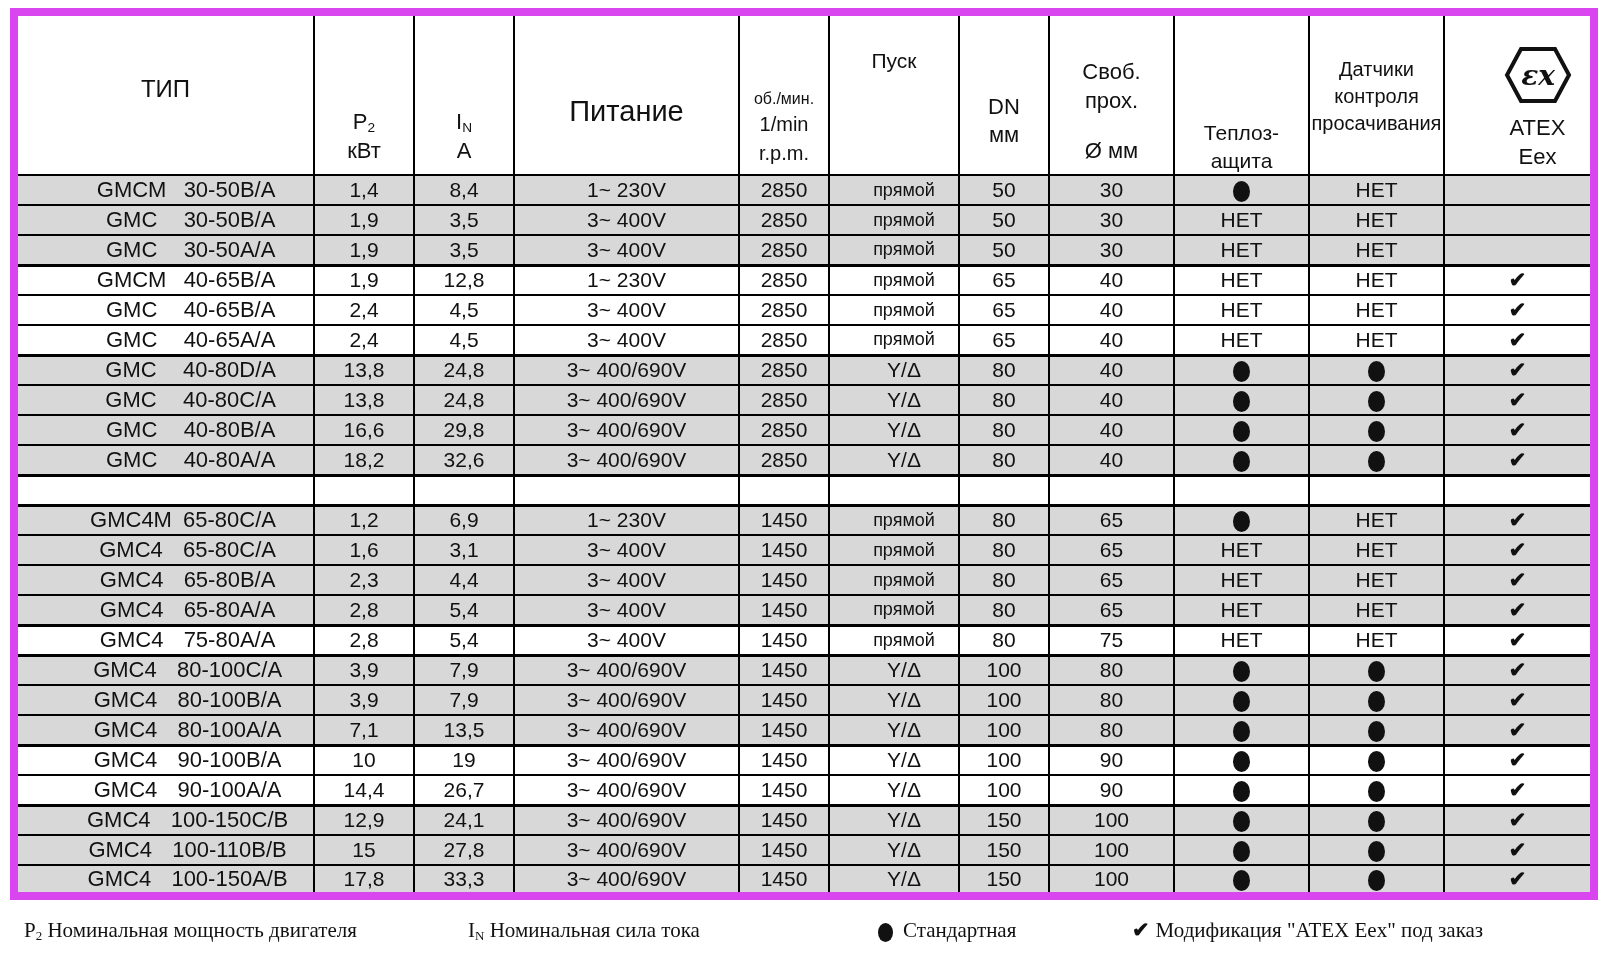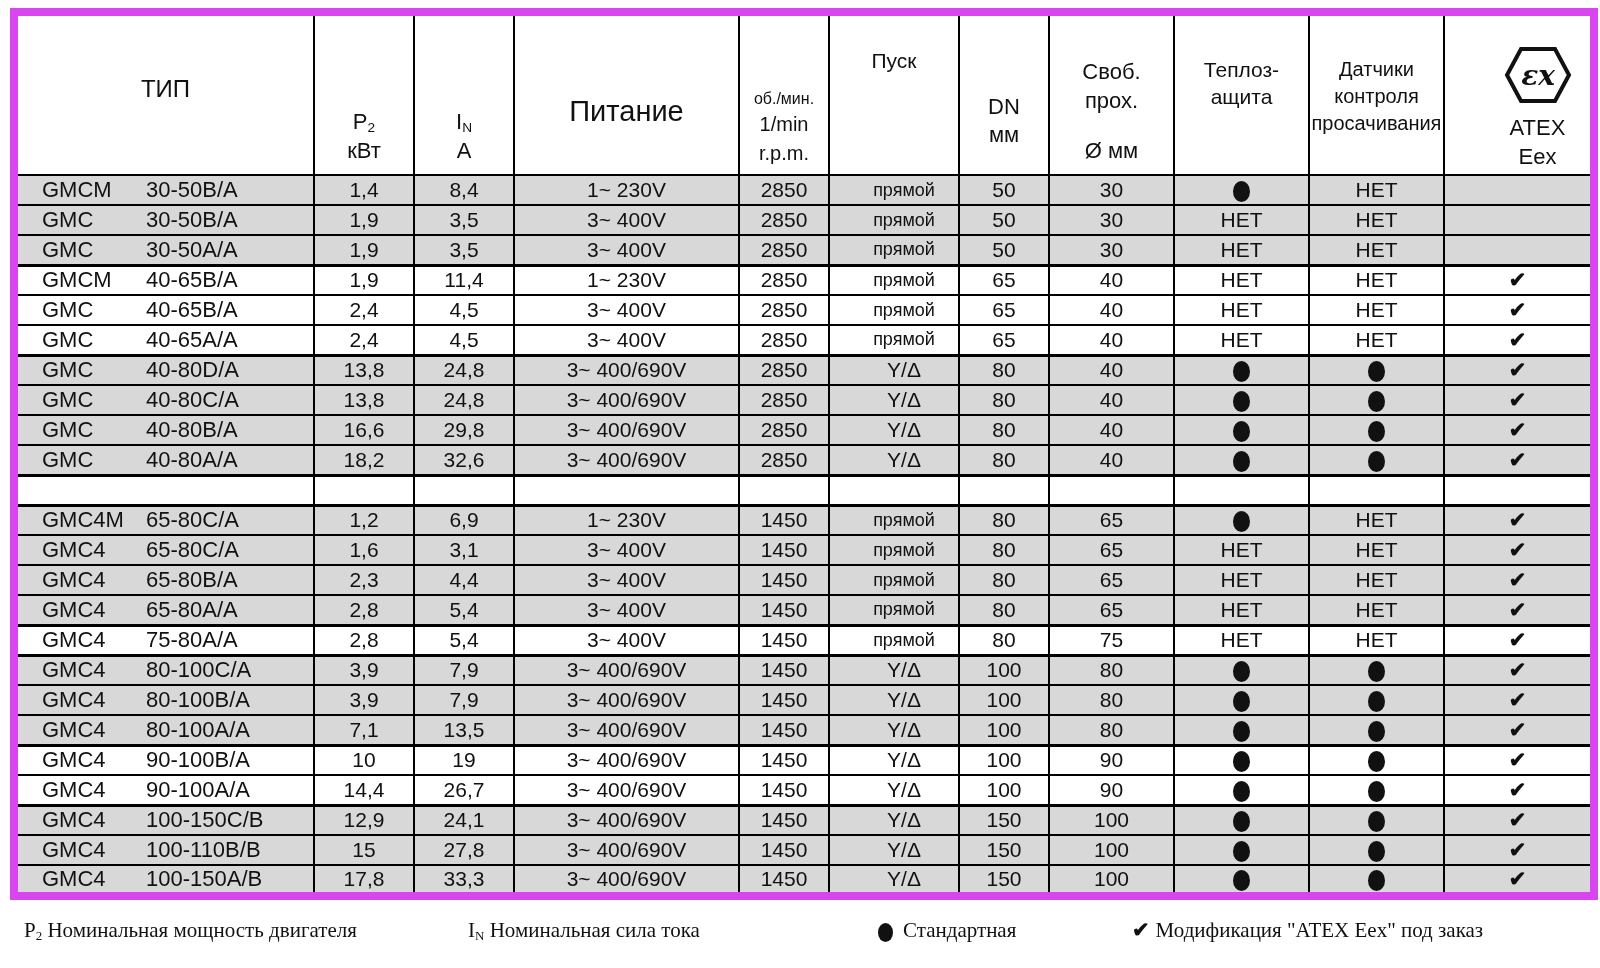--- a/index.html
+++ b/index.html
@@ -25,28 +25,28 @@
   .h-type { justify-content:center; font-size:24px; padding-bottom:12px; }
   .h-sub  { justify-content:flex-end; padding-bottom:10px; font-size:22px; line-height:1.25; }
   .h-top  { justify-content:center; padding-top:32px; font-size:29px; }
   .h-rpm  { justify-content:flex-end; padding-bottom:6px; line-height:1.45;text-align:center; }
   .h-rpm .small { font-size:16px; }
   .h-rpm .med { font-size:20px; }
   .h-start { justify-content:flex-start; padding-top:33px; font-size:21px; }
   .h-dn   { justify-content:flex-end; padding-bottom:24px; font-size:22px; line-height:1.3; }
   .h-free { justify-content:flex-start; padding-top:42px; font-size:22px; line-height:1.3; }
   .h-free .diam { margin-top:auto; padding-bottom:8px; }
-  .h-two  { justify-content:flex-start; padding-top:40px; font-size:21px; line-height:1.3; }
+  .h-two  { justify-content:flex-end; padding-top:60px; font-size:21px; line-height:1.3; }
   .h-leak { justify-content:flex-start; padding-top:40px; font-size:20px; line-height:1.35; }
   .h-atex { justify-content:center; padding-top:28px; font-size:22px; line-height:1.3;margin-left:40px; }
   .h-atex svg { margin-bottom:10px; }
 
   sub.s { font-size:0.62em; vertical-align:-0.25em; }
 
-  td.c-type { text-align:left; padding-left:24px; font-size:22px; }
+  td.c-type { text-align:center; padding-left:24px; font-size:22px; }
   td.c-type .prefix { display:inline-block; width:104px; }
   td.c-start { font-size:18px;padding-left:20px; }
   td.c-start.yd { font-size:21px; }
   .dot { display:inline-block; width:17px; height:21px; background:#111;
     border-radius:50%; vertical-align:middle; }
   .check { font-size:21px; font-weight:bold; }
 
   .legend { position:relative; margin-top:14px; height:36px; font-size:21px;font-family:Liberation Serif, serif; }
   .legend .item { position:absolute; top:4px; white-space:nowrap; }
   .lg-p2 { left:14px; } .lg-in { left:458px; } .lg-dot { left:868px; } .lg-check { left:1122px; }
@@ -181,21 +181,21 @@
           <td class="c-start">прямой</td>
           <td>50</td>
           <td>30</td>
           <td>НЕТ</td>
           <td>НЕТ</td>
           <td></td>
         </tr>
         <tr class="thick-top">
           <td class="c-type"><span class="prefix">GMCM</span><span class="code">40-65B/A</span></td>
           <td>1,9</td>
-          <td>11,4</td>
+          <td>12,8</td>
           <td>1~ 230V</td>
           <td>2850</td>
           <td class="c-start">прямой</td>
           <td>65</td>
           <td>40</td>
           <td>НЕТ</td>
           <td>НЕТ</td>
           <td><span class="check">✔</span></td>
         </tr>
         <tr>

